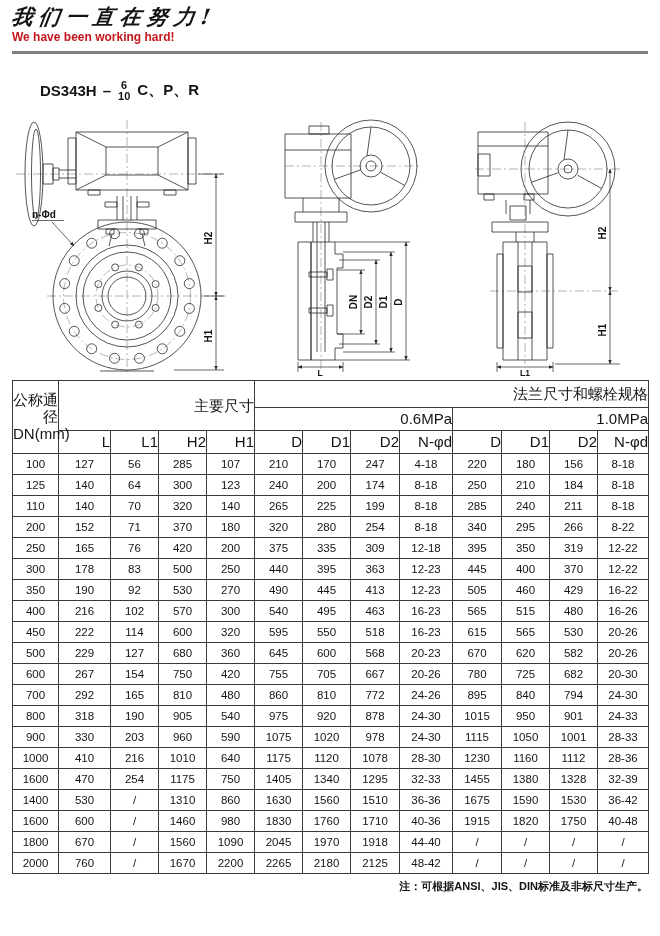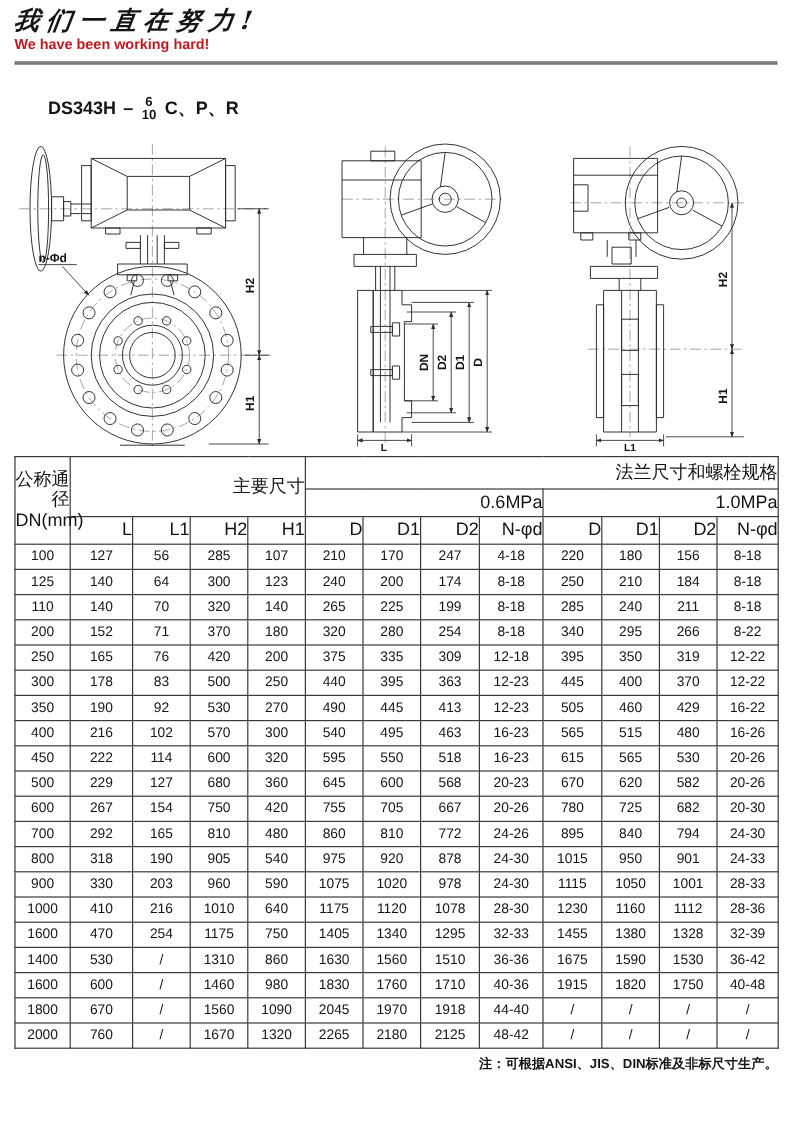--- a/index.html
+++ b/index.html
@@ -600,21 +600,21 @@
           <td>/</td>
           <td>/</td>
           <td>/</td>
           <td>/</td>
         </tr>
         <tr>
           <td>2000</td>
           <td>760</td>
           <td>/</td>
           <td>1670</td>
-          <td>1320</td>
+          <td>2200</td>
           <td>2265</td>
           <td>2180</td>
           <td>2125</td>
           <td>48-42</td>
           <td>/</td>
           <td>/</td>
           <td>/</td>
           <td>/</td>
         </tr>
       </tbody>

